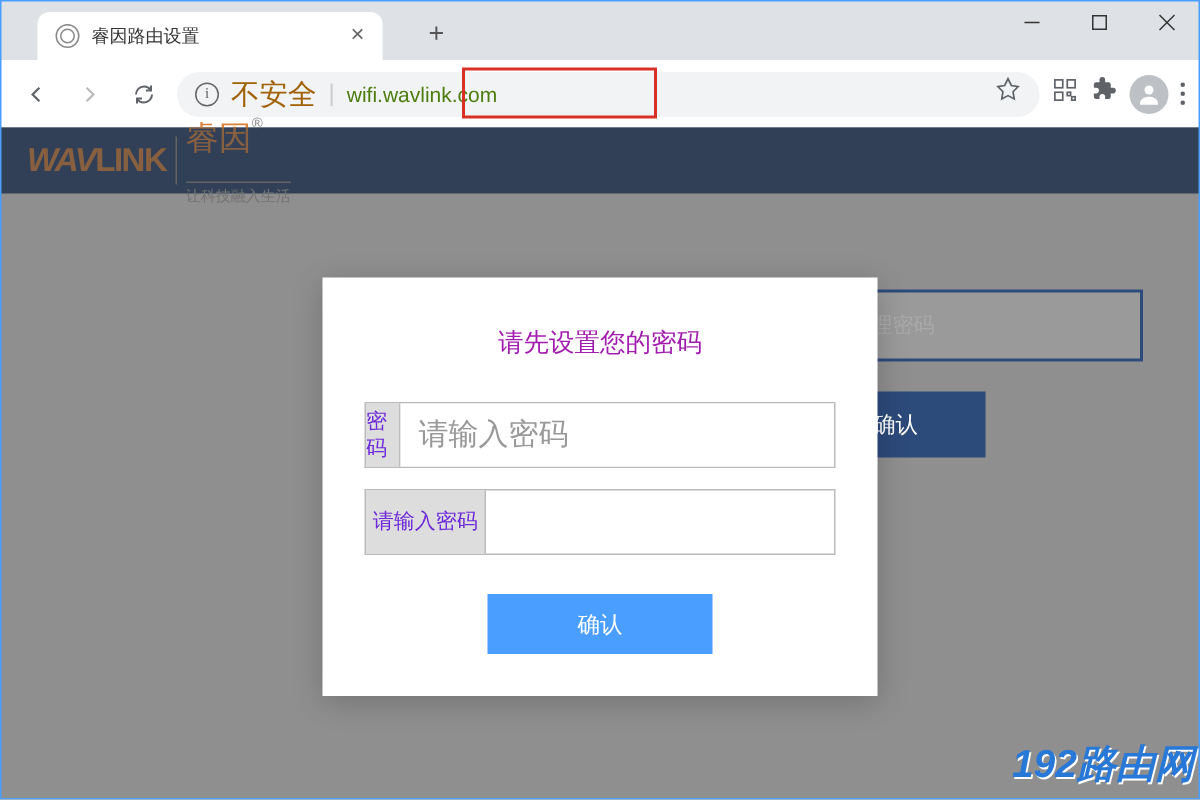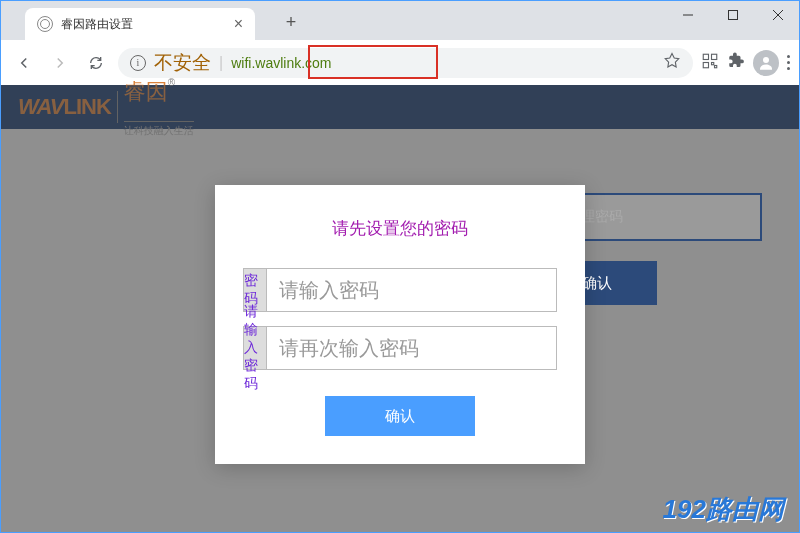--- a/index.html
+++ b/index.html
@@ -60,21 +60,21 @@
     
     .modal { position: absolute; top: 100px; left: 215px; width: 370px; background: #fff; padding: 32px 28px 28px; box-shadow: 0 4px 20px rgba(0,0,0,0.2); }
     .modal-title { text-align: center; font-size: 17px; color: #a21caf; margin-bottom: 28px; }
     .form-row { display: flex; border: 1px solid #bbb; height: 44px; margin-bottom: 14px; }
     .form-label { background: #ddd; width: 80px; display: flex; align-items: center; justify-content: center; font-size: 14px; color: #6d28d9; border-right: 1px solid #bbb; }
     .form-input { flex: 1; border: none; padding: 0 12px; font-size: 20px; outline: none; }
     .form-input::placeholder { color: #999; }
     .submit-btn { background: #4a9eff; color: #fff; border: none; width: 150px; height: 40px; font-size: 15px; display: block; margin: 26px auto 0; cursor: pointer; font-family: inherit; }
     
     
-    .watermark { position: absolute; bottom: 6px; right: 16px; font-size: 26px; font-weight: bold; font-style: italic; color: #2878d8; font-family: Arial, sans-serif; text-shadow: 1px 1px 0 #fff; }
+    .watermark { position: absolute; bottom: 6px; right: 4px; font-size: 26px; font-weight: bold; font-style: italic; color: #2878d8; font-family: Arial, sans-serif; text-shadow: 1px 1px 0 #fff; }
     
     
     .outer-border { position: absolute; top: 0; left: 0; right: 0; bottom: 0; border: 1px solid #4a9eff; pointer-events: none; }
   </style>
 </head>
 <body>
 
 <div class="browser-chrome">
   <div class="window-controls">
     <div class="window-btn">
@@ -188,21 +188,20 @@
   </div>
 
   <div class="modal">
     <div class="modal-title">请先设置您的密码</div>
     <div class="form-row">
       <div class="form-label">密码</div>
       <input class="form-input" type="password" placeholder="请输入密码" style="">
     </div>
     <div class="form-row">
       <div class="form-label">请输入密码</div>
-      <input class="form-input" type="password" placeholder="请再次输入密码" style="">
     </div>
     <button class="submit-btn">确认</button>
   </div>
 
   <div class="watermark">192路由网</div>
 </div>
 
 <div class="outer-border"></div>
 
 </body></html>

